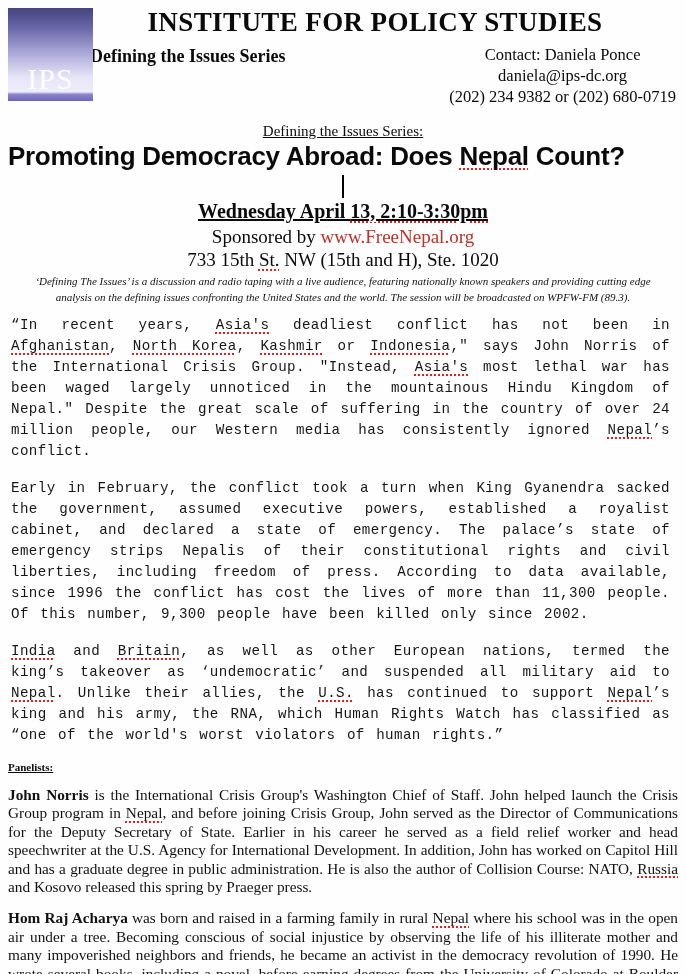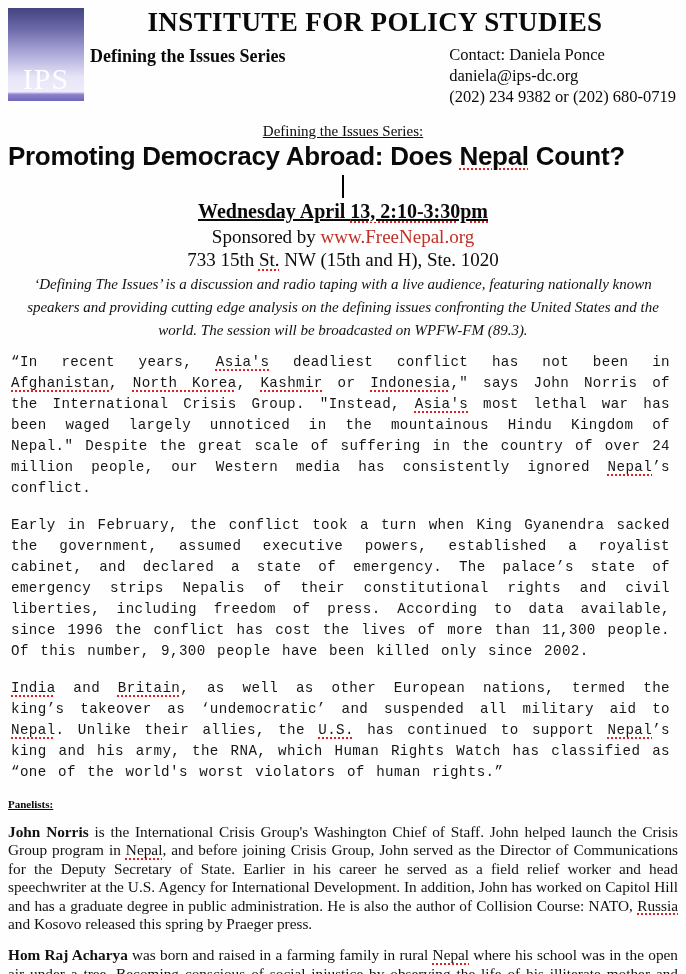--- a/index.html
+++ b/index.html
@@ -4,53 +4,53 @@
 <style>
   html,body{margin:0;padding:0;background:#fff;}
   .page{
     position:relative;width:686px;height:974px;overflow:hidden;
     background:#fefefe;color:#0a0a0a;
     font-family:"Liberation Serif",serif;
   }
   
   .letterhead{position:relative;padding-top:5px;}
   .logo{
-    position:absolute;left:8px;top:8px;width:76px;height:93px;
+    position:absolute;left:8px;top:8px;width:85px;height:93px;
     background:linear-gradient(180deg,#44447f 0%,#6b68a9 22%,#aaa7d8 48%,
       #e6e4f7 74%,#efedfb 90%,#8c83cb 93%,#6f66b8 100%);
     display:flex;align-items:flex-end;justify-content:center;
   }
   .logo span{
     color:#fdfdff;font-size:30px;line-height:1;padding-bottom:7px;
     font-family:"Liberation Serif",serif;letter-spacing:1px;
   }
   .org-name{
     margin:2px 10px 0 74px;text-align:center;
     font-size:27px;font-weight:bold;letter-spacing:.4px;white-space:nowrap;
   }
   .head-row{display:flex;justify-content:space-between;align-items:flex-start;
     margin:6px 10px 0 90px;gap:6px;}
   .series-label{font-size:18px;font-weight:bold;padding-top:2px;}
-  .contact{text-align:left;font-size:16.5px;line-height:21px;}
+  .contact{text-align:center;font-size:16.5px;line-height:21px;}
   
   .series-heading{margin-top:16px;text-align:center;font-size:15px;
     text-decoration:underline;}
   .main-title{
     margin:1px 8px 0;text-align:left;
     font-family:"Liberation Sans",sans-serif;font-size:26px;font-weight:bold;
     letter-spacing:-0.3px;white-space:nowrap;
   }
   .vbar{width:2px;height:23px;background:#000;margin:3px auto 2px;}
   .event-date{margin:0;text-align:center;font-size:20px;font-weight:bold;
     text-decoration:underline;}
   .sponsor-line{margin-top:3px;text-align:center;font-size:19px;}
   .address-line{margin-top:1px;text-align:center;font-size:19px;}
   .event-desc{
     margin:2px 22px 0;text-align:center;font-style:italic;
-    font-size:15px;line-height:23px;color:#111;
+    font-size:11px;line-height:16px;color:#111;
   }
   
   .body-para{
     font-family:Liberation Mono, monospace;font-size:14.2px;line-height:21px;
     text-align:justify;letter-spacing:.4px;word-spacing:2.5px;
     margin:10px 16px 0 11px;color:#161616;
   }
   .body-para + .body-para{margin-top:16px;}
   
   .panelists-heading{

